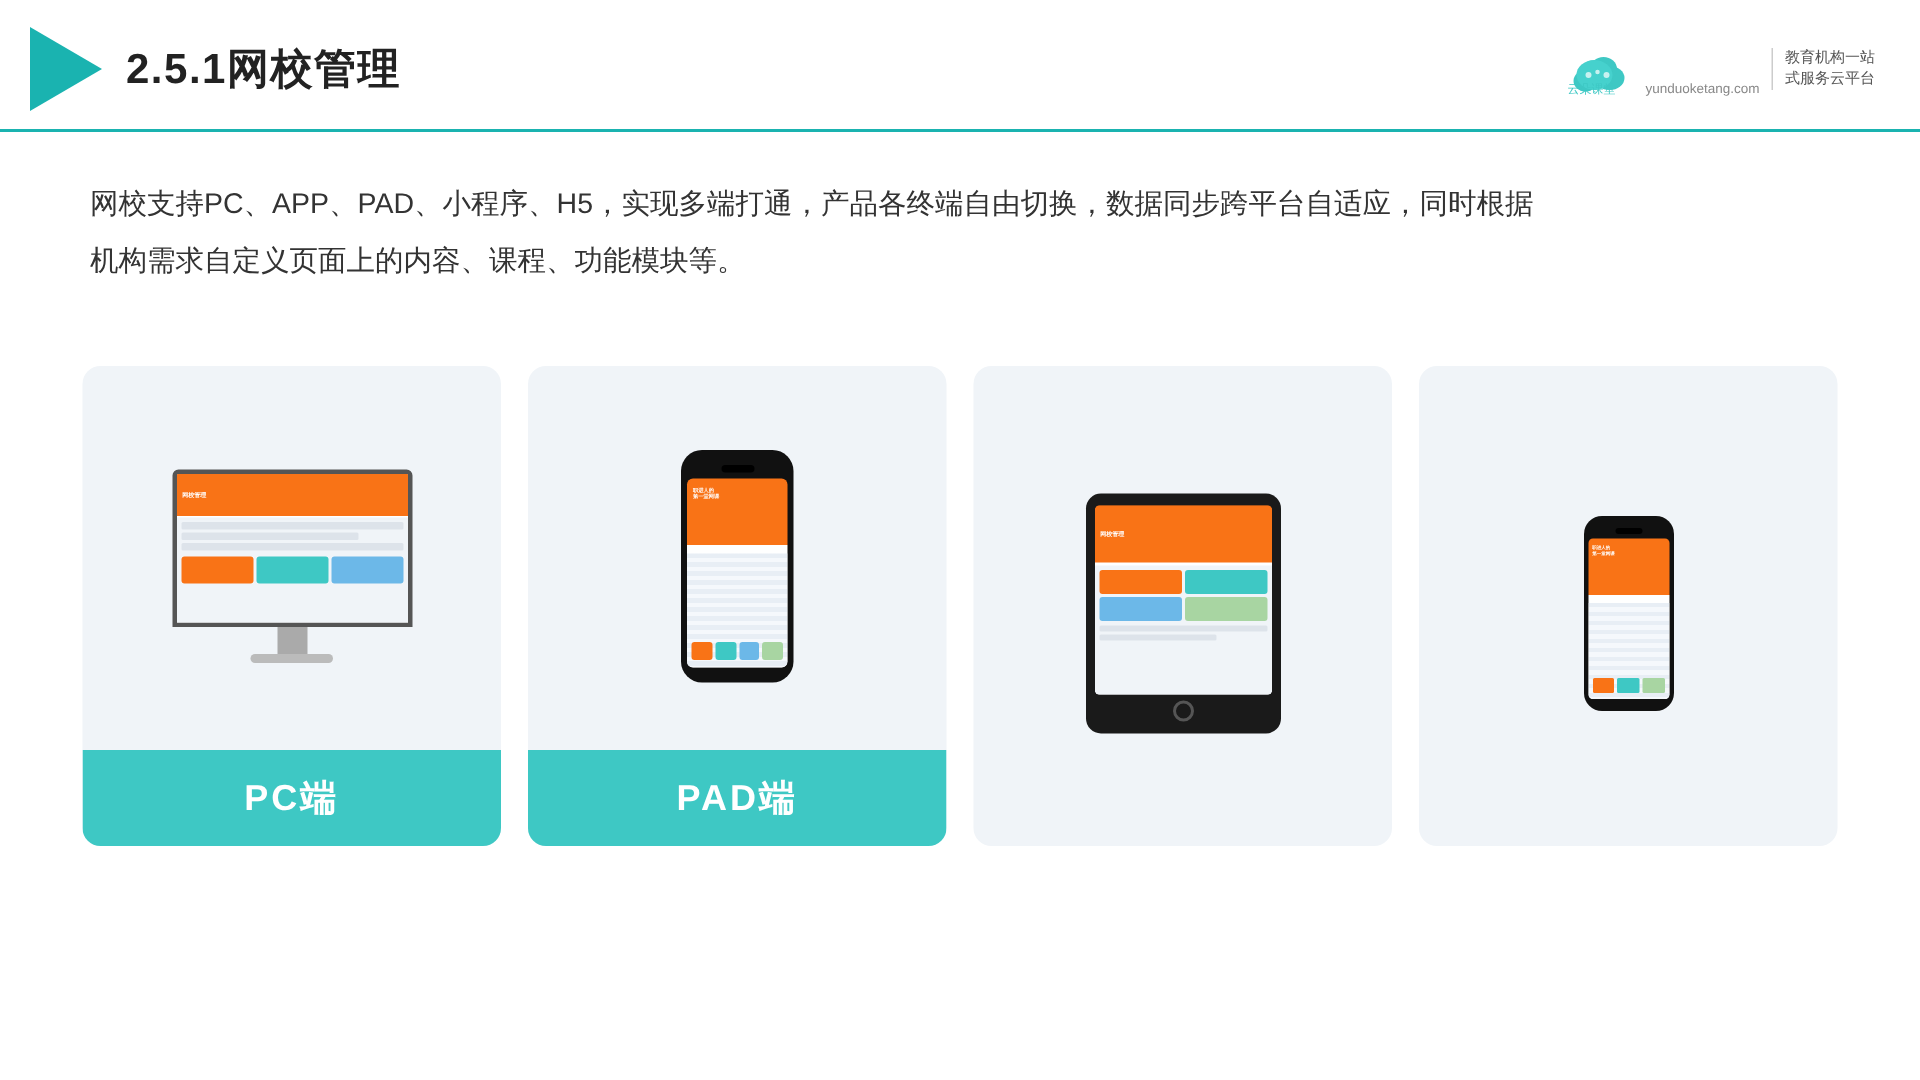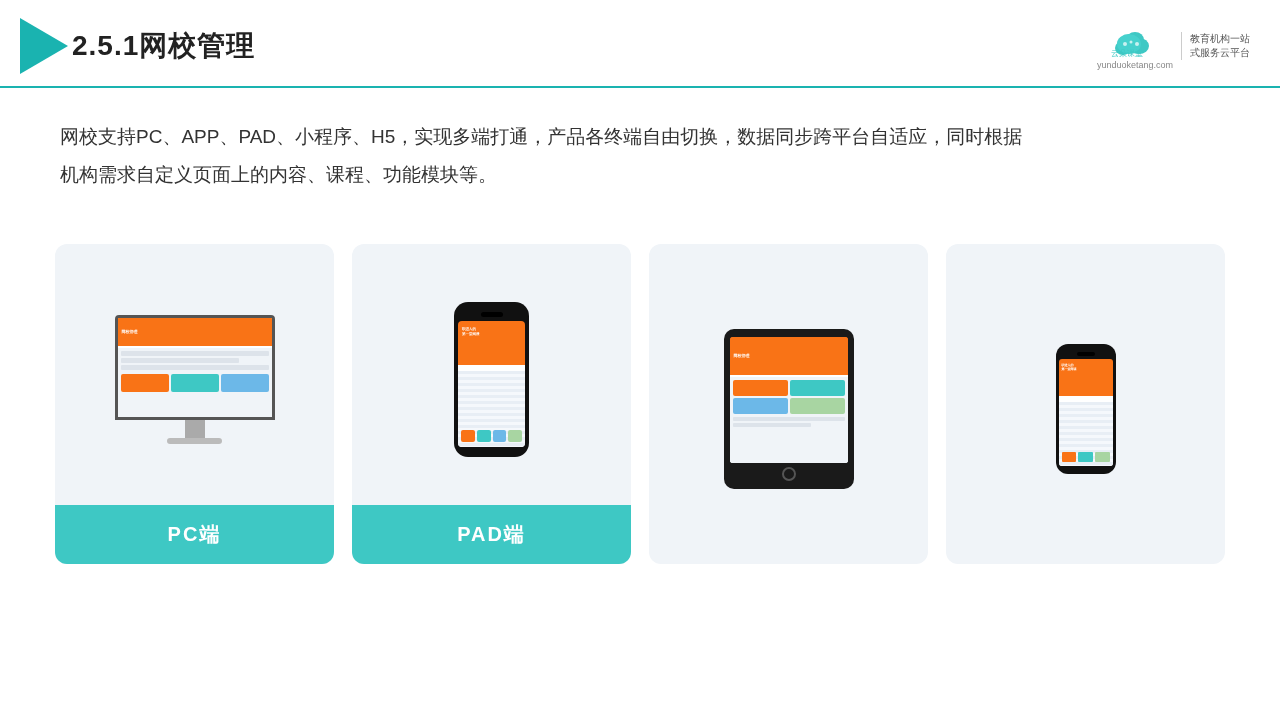--- a/index.html
+++ b/index.html
@@ -15,21 +15,21 @@
     .header {
       display: flex;
       align-items: center;
       justify-content: space-between;
       padding: 18px 30px 12px 20px;
       border-bottom: 2px solid #1ab3b0;
     }
     .header-left {
       display: flex;
       align-items: center;
-      gap: 4px;
+      gap: 16px;
     }
     .play-icon {
       width: 0;
       height: 0;
       border-top: 28px solid transparent;
       border-bottom: 28px solid transparent;
       border-left: 48px solid #1ab3b0;
     }
     .page-title {
       font-size: 28px;
@@ -37,22 +37,22 @@
       color: #222;
       letter-spacing: 1px;
     }
     .logo-area {
       display: flex;
       align-items: center;
       gap: 8px;
     }
     .logo-cloud {
       display: flex;
-      flex-direction: column;
-      align-items: center;
+      flex-direction: row;
+      align-items: flex-end;
       margin-left: 24px;
     }
     .logo-cloud svg {
       width: 56px;
       height: 36px;
     }
     .logo-text-url {
       font-size: 9px;
       color: #888;
       margin-top: 2px;
@@ -101,21 +101,21 @@
       justify-content: center;
       padding: 20px 12px 10px;
       width: 100%;
     }
 
     .card-label {
       width: 100%;
       background: #3ec8c4;
       color: #fff;
       text-align: center;
-      font-size: 20px;
+      font-size: 24px;
       font-weight: 600;
       padding: 16px 0;
       letter-spacing: 2px;
     }
 
     
     .pc-monitor {
       display: flex;
       flex-direction: column;
       align-items: center;

